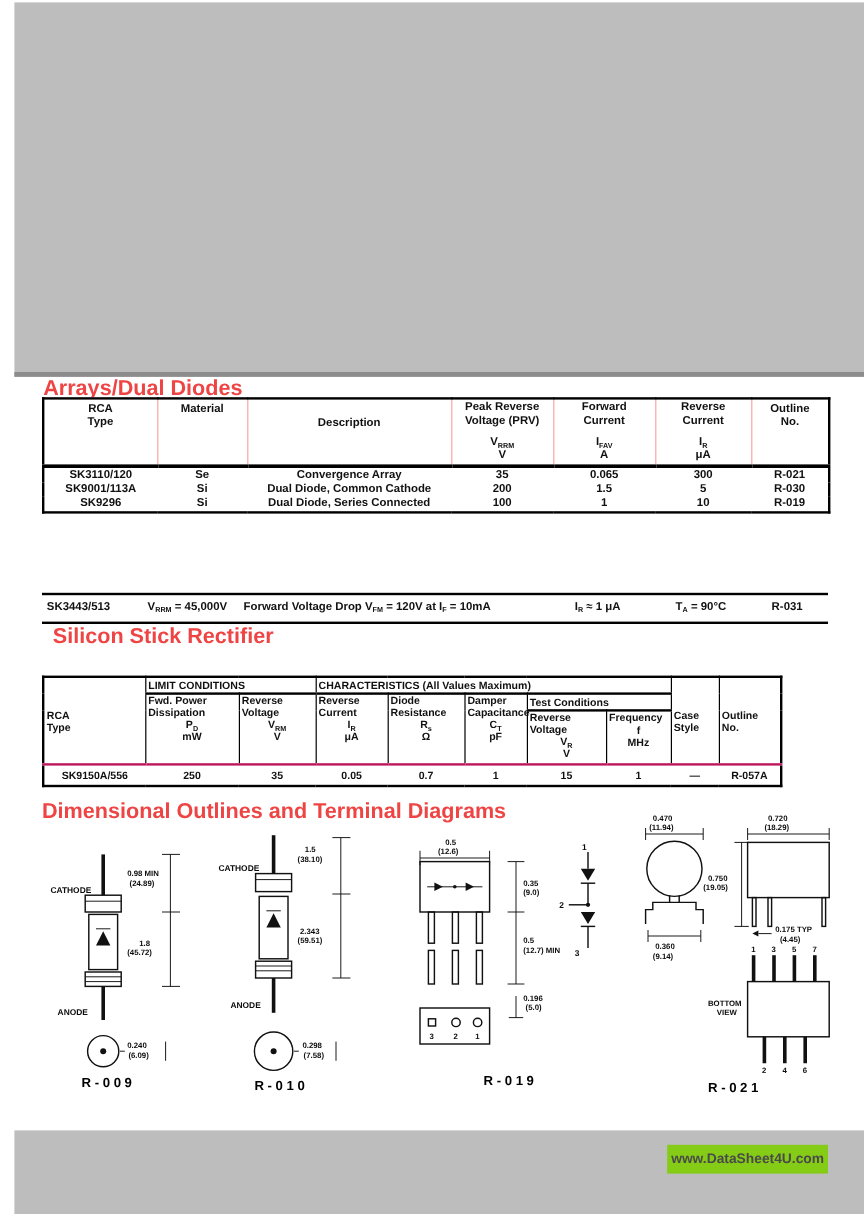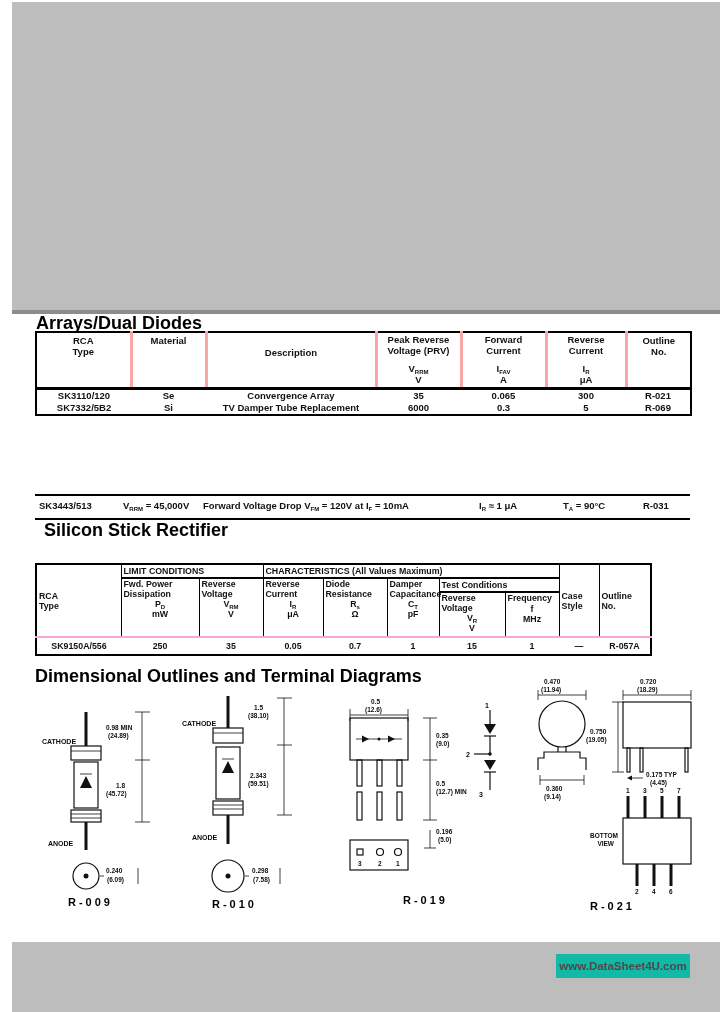--- a/index.html
+++ b/index.html
@@ -1,44 +1,44 @@
 <!DOCTYPE html>
 <html><head>
 <meta charset="utf-8">
 <style>
   html,body{margin:0;padding:0;background:#fff;}
   .page{position:relative;width:720px;height:1012px;background:#ffffff;overflow:hidden;
         font-family:"Liberation Sans",sans-serif;color:#111;}
   .gray-top{position:absolute;left:12px;top:2px;width:708px;height:308px;
             background:#bdbdbd;border-bottom:4px solid #8c8c8c;}
   .gray-bottom{position:absolute;left:12px;top:942px;width:708px;height:70px;background:#bdbdbd;}
-  .watermark-box{position:absolute;left:544px;top:12px;width:134px;height:24px;background:#14b8a6;
+  .watermark-box{position:absolute;left:544px;top:12px;width:134px;height:24px;background:#84cc16;
             display:flex;align-items:center;justify-content:center;
             font-size:11.5px;font-weight:bold;color:#4a4a4a;}
-  h1.section{position:absolute;margin:0;font-size:18px;font-weight:bold;color:#000000;letter-spacing:0px;}
+  h1.section{position:absolute;margin:0;font-size:18px;font-weight:bold;color:#ef4444;letter-spacing:0px;}
   
   table.sheet{border-collapse:collapse;table-layout:fixed;position:absolute;background:#fff;}
   table.arrays{left:35px;top:331px;width:655px;border:2px solid #000;font-size:9.5px;}
-  table.arrays thead th{border-left:3px solid #fca5a5;border-bottom:3px solid #000;
+  table.arrays thead th{border-left:1px solid #fca5a5;border-bottom:3px solid #000;
       font-weight:bold;padding:2px 3px;height:50px;vertical-align:top;text-align:center;}
   table.arrays thead th:first-child{border-left:none;}
   .hstack{display:flex;flex-direction:column;justify-content:space-between;height:100%;}
   .hstack .top,.hstack .bot{line-height:10.5px;}
   table.arrays tbody td{padding:0 3px;height:12px;line-height:12px;font-weight:bold;text-align:center;}
   td.al,th.al{text-align:left;}
   sub.s{font-size:6px;vertical-align:-2px;line-height:0;}
   
   .stick-row{position:absolute;left:35px;top:494px;width:655px;height:22px;
       border-top:2px solid #000;border-bottom:2px solid #000;font-size:9.5px;font-weight:bold;}
   .stick-row span.seg{position:absolute;top:4px;white-space:nowrap;}
   
   table.pin{left:35px;top:563px;width:615px;border:2px solid #000;font-size:8.8px;}
   table.pin th{font-weight:bold;padding:1px 2px;vertical-align:top;text-align:left;}
   table.pin .b-l{border-left:1px solid #000;} table.pin .b-b{border-bottom:2px solid #000;margin-top:21px;}
-  table.pin tbody td{border-top:2px solid #f9a8d4;padding:1px 3px;height:14px;line-height:14px;
+  table.pin tbody td{border-top:2px solid #be185d;padding:1px 3px;height:14px;line-height:14px;
       font-weight:bold;text-align:center;}
   .pstack{display:flex;flex-direction:column;justify-content:space-between;height:100%;}
   .pstack .bot{text-align:center;line-height:10px;}
   .pstack .top{line-height:9.5px;}
   
   svg.dwg{position:absolute;overflow:visible;}
   svg.dwg .ln{stroke:#111;fill:none;stroke-width:1.2px;}
   svg.dwg .thin{stroke:#111;fill:none;stroke-width:0.8px;}
   svg.dwg .lead{stroke:#111;fill:none;stroke-width:3px;}
   svg.dwg .fl{fill:#111;stroke:none;}
@@ -123,27 +123,36 @@
       <tr>
         <td class="al">SK3110/120</td>
         <td>Se</td>
         <td class="al">Convergence Array</td>
         <td>35</td>
         <td>0.065</td>
         <td>300</td>
         <td>R-021</td>
       </tr>
       <tr>
-        <td class="al">SK7332/5B2</td>
+        <td class="al">SK9001/113A</td>
         <td>Si</td>
-        <td class="al">TV Damper Tube Replacement</td>
-        <td>6000</td>
-        <td>0.3</td>
+        <td class="al">Dual Diode, Common Cathode</td>
+        <td>200</td>
+        <td>1.5</td>
         <td>5</td>
-        <td>R-069</td>
+        <td>R-030</td>
+      </tr>
+      <tr>
+        <td class="al">SK9296</td>
+        <td>Si</td>
+        <td class="al">Dual Diode, Series Connected</td>
+        <td>100</td>
+        <td>1</td>
+        <td>10</td>
+        <td>R-019</td>
       </tr>
     </tbody>
   </table>
 
   <h1 class="section" style="left:44px;top:472px;margin-top:48px;">Silicon Stick Rectifier</h1>
 
   <div class="stick-row">
     <span class="seg" style="left:4px">SK3443/513</span>
     <span class="seg" style="left:88px"><span>V</span><sub class="s">RRM</sub> <span>= 45,000V</span></span>
     <span class="seg" style="left:168px"><span>Forward Voltage Drop V</span><sub class="s">FM</sub> <span>= 120V at I</span><sub class="s">F</sub> <span>= 10mA</span></span>

